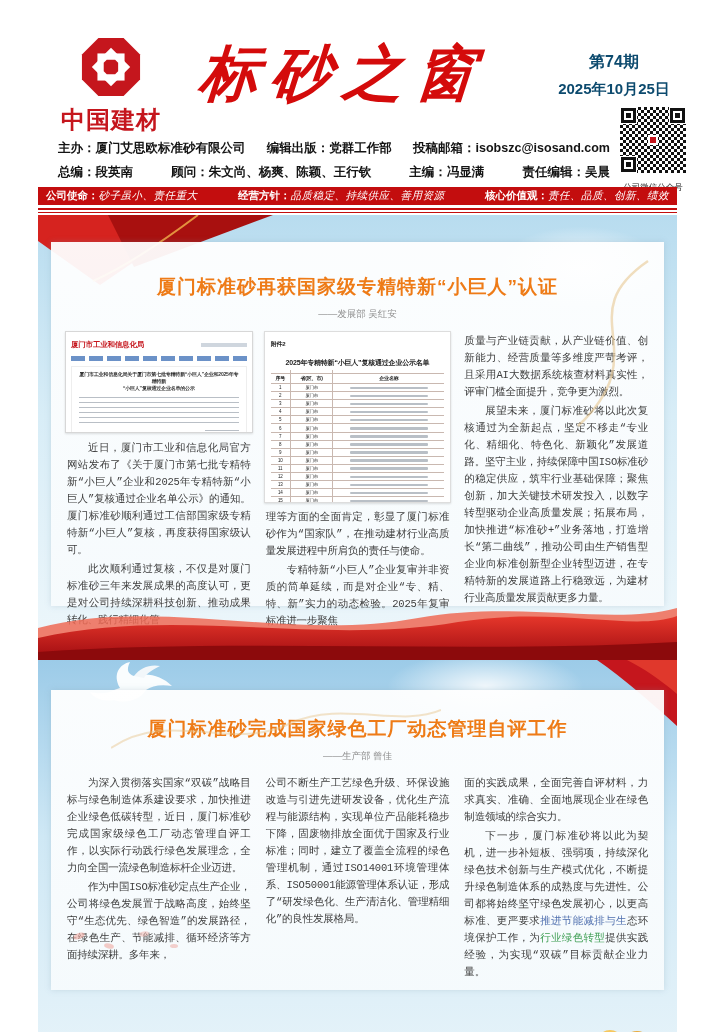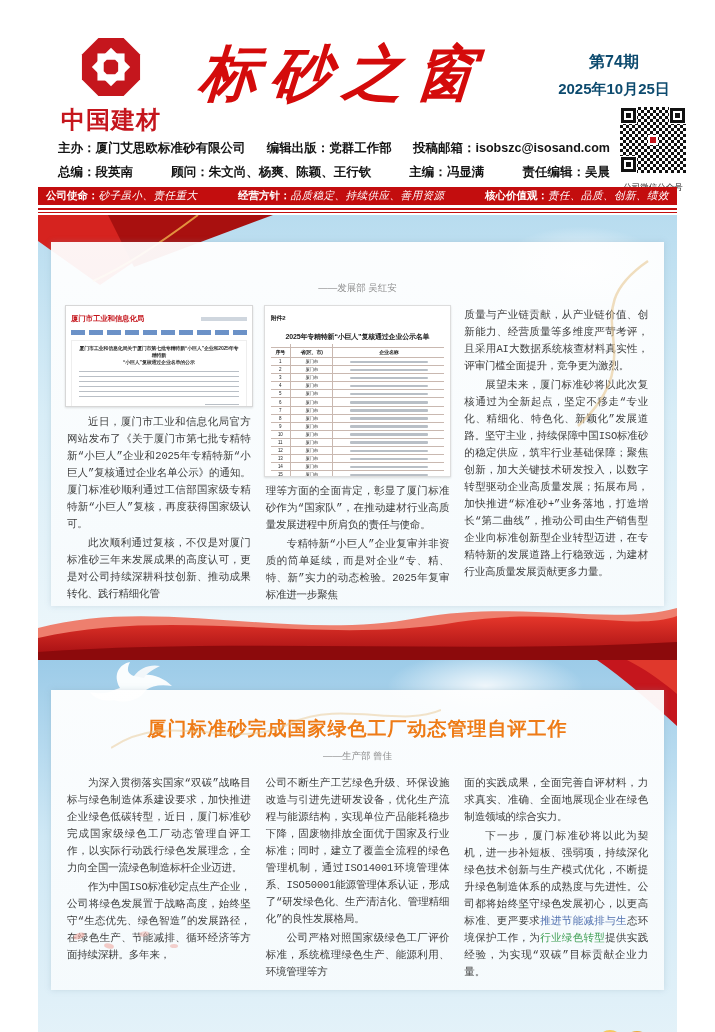--- a/index.html
+++ b/index.html
@@ -156,20 +156,21 @@
     <svg class="flag1" viewBox="0 0 260 84" preserveAspectRatio="none">
       <polygon points="0,0 165,0 62,70 0,26" fill="#d6231f"></polygon>
       <polygon points="70,0 235,0 96,52" fill="#a8100f"></polygon>
       <path d="M160,0 C120,30 80,55 55,66" stroke="#f3b24a" stroke-width="2" fill="none" opacity=".8"></path>
     </svg>
 
     <div class="card card1">
       <svg class="swirl1" viewBox="0 0 150 200">
         <path d="M140,5 C60,60 150,95 70,170" stroke="#e6c389" stroke-width="2.5" fill="none" opacity=".55"></path>
       </svg>
+      <h1 class="art-title">厦门标准砂再获国家级专精特新“小巨人”认证</h1>
       <div class="byline">——发展部 吴红安</div>
       <div class="cols">
         <div class="col">
           <div class="webshot">
             <div class="ws-top">
               <span class="ws-site">厦门市工业和信息化局</span>
               <span class="ws-bar"></span>
             </div>
             <div class="ws-nav"></div>
             <div class="ws-doc">
@@ -310,21 +311,20 @@
       </svg>
       <h1 class="art-title">厦门标准砂完成国家绿色工厂动态管理自评工作</h1>
       <div class="byline">——生产部 曾佳</div>
       <div class="cols">
         <div class="col">
           <p class="ind">为深入贯彻落实国家“双碳”战略目标与绿色制造体系建设要求，加快推进企业绿色低碳转型，近日，厦门标准砂完成国家级绿色工厂动态管理自评工作，以实际行动践行绿色发展理念，全力向全国一流绿色制造标杆企业迈进。</p>
           <p class="ind">作为中国ISO标准砂定点生产企业，公司将绿色发展置于战略高度，始终坚守“生态优先、绿色智造”的发展路径，在绿色生产、节能减排、循环经济等方面持续深耕。多年来，</p>
         </div>
         <div class="col">
           <p>公司不断生产工艺绿色升级、环保设施改造与引进先进研发设备，优化生产流程与能源结构，实现单位产品能耗稳步下降，固废物排放全面优于国家及行业标准；同时，建立了覆盖全流程的绿色管理机制，通过ISO14001环境管理体系、ISO50001能源管理体系认证，形成了“研发绿色化、生产清洁化、管理精细化”的良性发展格局。</p>
-          <p class="ind">公司严格对照国家级绿色工厂评价标准，系统梳理绿色生产、能源利用、环境管理等方</p>
         </div>
         <div class="col">
           <p>面的实践成果，全面完善自评材料，力求真实、准确、全面地展现企业在绿色制造领域的综合实力。</p>
           <p class="ind"><span>下一步，厦门标准砂将以此为契机，进一步补短板、强弱项，持续深化绿色技术创新与生产模式优化，不断提升绿色制造体系的成熟度与先进性。公司都将始终坚守绿色发展初心，以更高标准、更严要求</span><span class="kw-blue">推进节能减排与生</span><span>态环境保护工作，为</span><span class="kw-green">行业绿色转型</span><span>提供实践经验，为实现“双碳”目标贡献企业力量。</span></p>
         </div>
       </div>
       <svg class="petals" viewBox="0 0 150 40">
         <ellipse cx="20" cy="20" rx="6" ry="3" fill="#f0a8a0" opacity=".6" transform="rotate(-20 20 20)"></ellipse>
         <ellipse cx="50" cy="30" rx="5" ry="2.5" fill="#ed9a90" opacity=".5" transform="rotate(15 50 30)"></ellipse>
         <ellipse cx="85" cy="18" rx="5" ry="2.5" fill="#f0b0a8" opacity=".5" transform="rotate(-10 85 18)"></ellipse>

